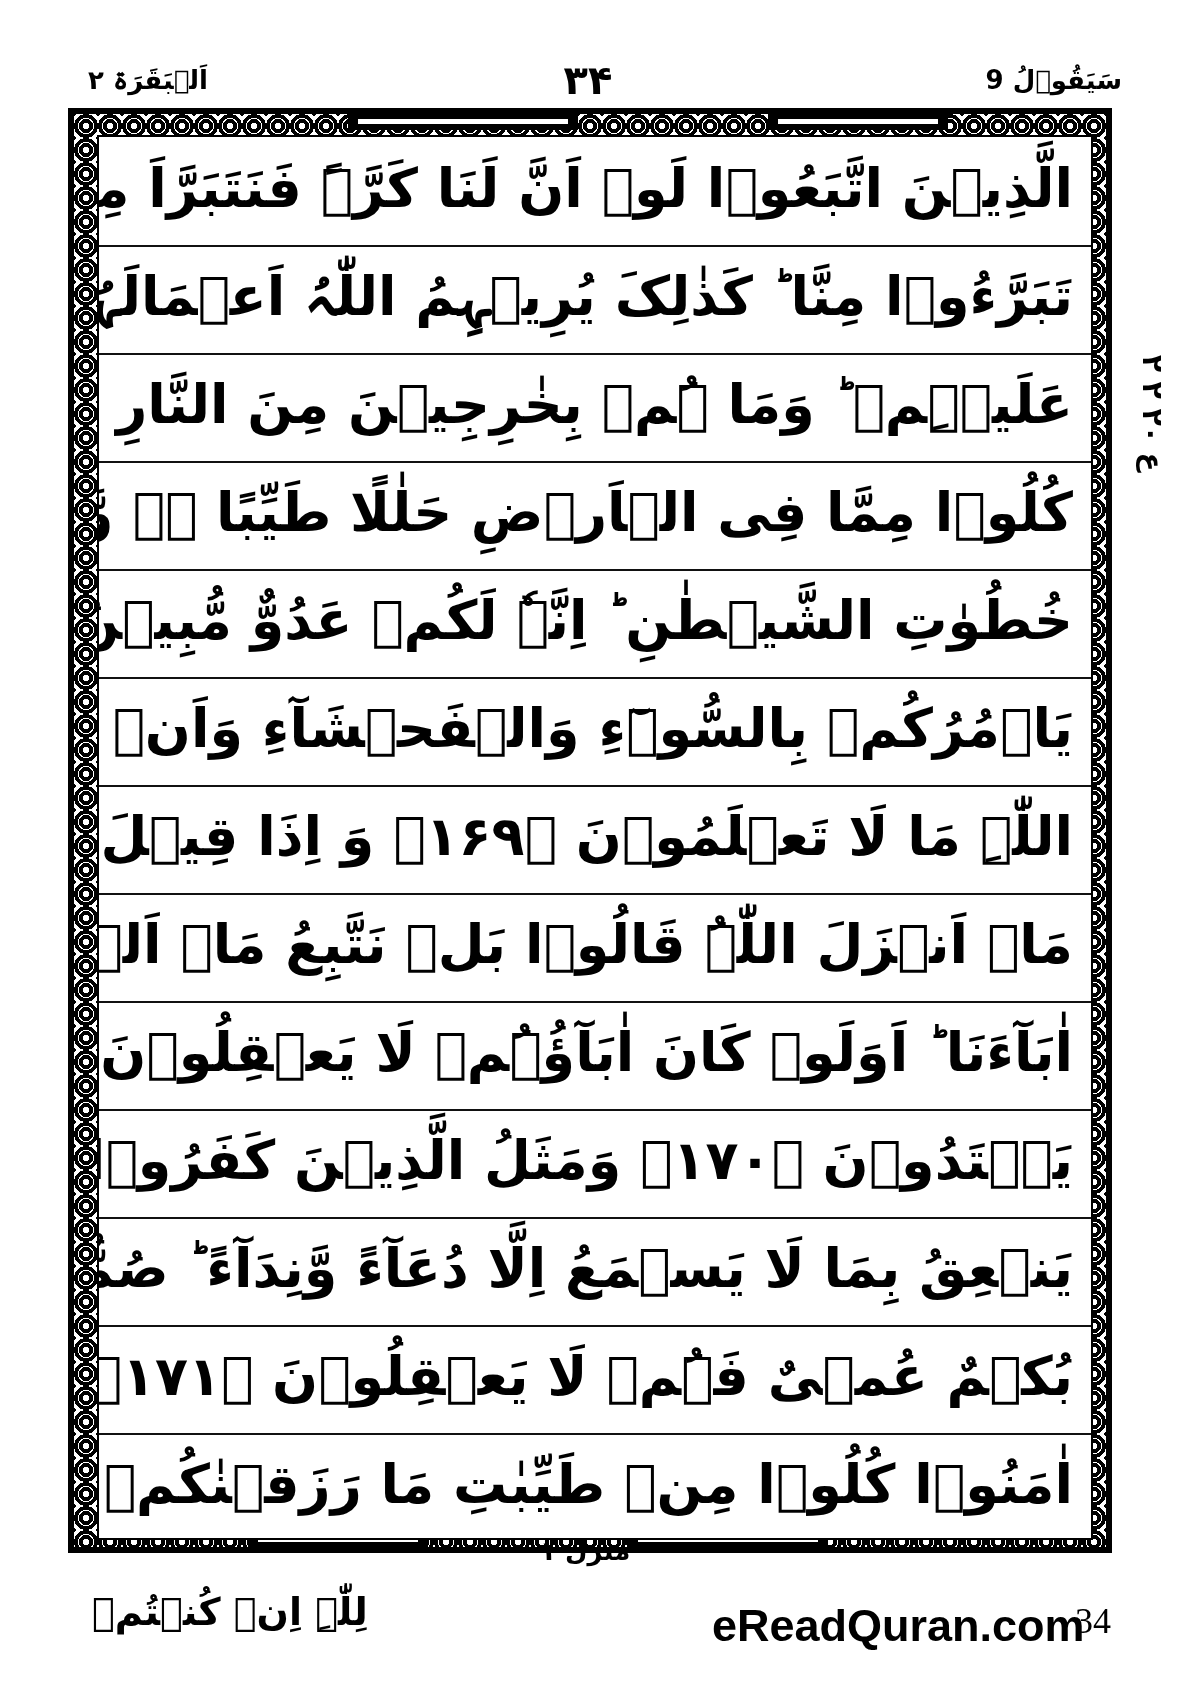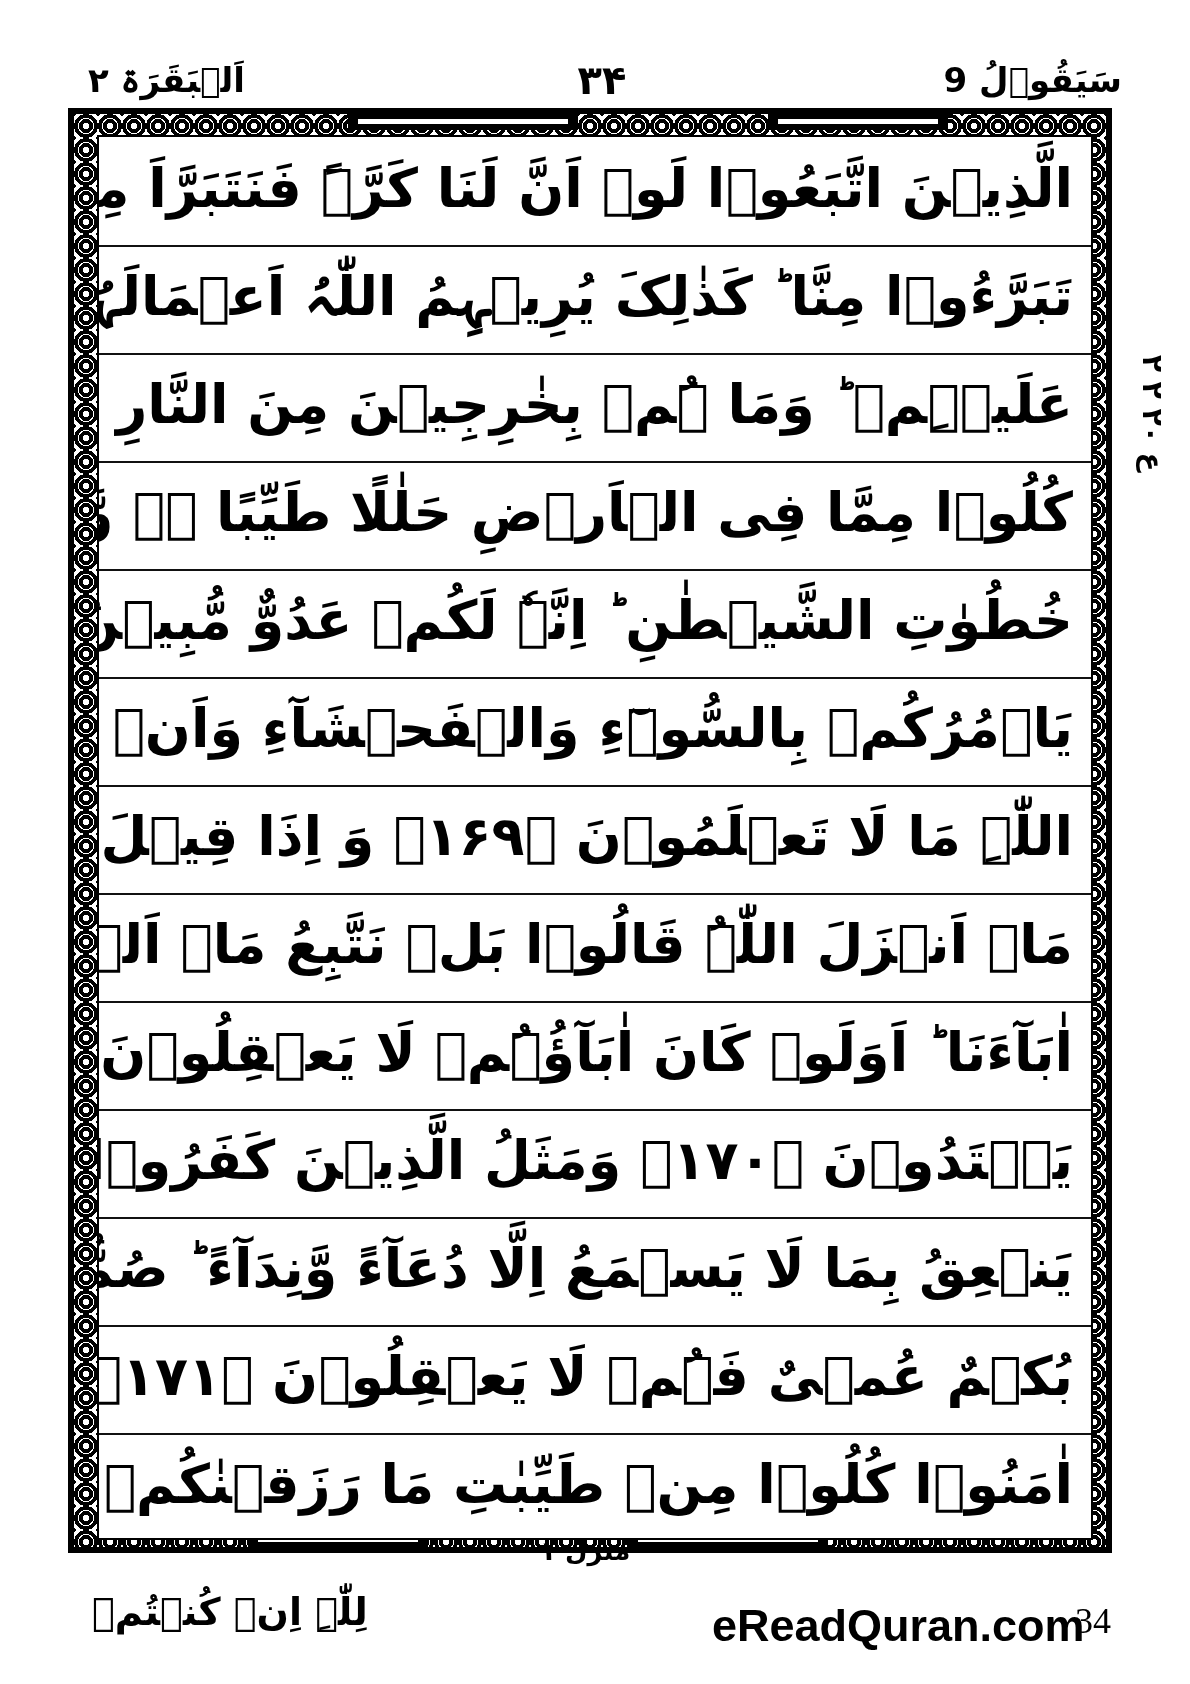--- a/index.html
+++ b/index.html
@@ -1,19 +1,19 @@
 <!DOCTYPE html>
 <html><head>
 <meta charset="utf-8">
 <style>
   html, body { margin:0; padding:0; background:#ffffff; }
   body { width:1190px; height:1684px; position:relative; overflow:hidden; font-family:"DejaVu Sans", sans-serif; color:#000; }
-  .hdr { position:absolute; top:52px; height:56px; font-size:34px; font-weight:bold; direction:rtl; white-space:nowrap; line-height:56px; }
+  .hdr { position:absolute; top:52px; height:56px; font-size:26px; font-weight:bold; direction:rtl; white-space:nowrap; line-height:56px; }
   .hdr-right { right:68px; }
-  .hdr-center { left:14px; width:1176px; text-align:center; font-size:40px; letter-spacing:2px; }
+  .hdr-center { left:0; width:1176px; text-align:center; font-size:40px; letter-spacing:2px; }
   .hdr-left { left:88px; }
 
   .frame { position:absolute; left:68px; top:108px; width:1044px; height:1445px; background:#000; }
   .frame-inner-pattern { position:absolute; left:6px; top:6px; right:6px; bottom:6px; background:
       repeating-radial-gradient(circle at 12px 12px, #fff 0 3px, #000 3px 7px, #fff 7px 8px, #000 8px 12px);
       background-size:24px 24px; }
   .frame-bar { position:absolute; background:#000; }
   .frame-white-slot { position:absolute; background:#fff; }
   .content { position:absolute; left:97px; top:135px; width:996px; height:1405px; background:#fff; border:2px solid #000; box-sizing:border-box; }
 

